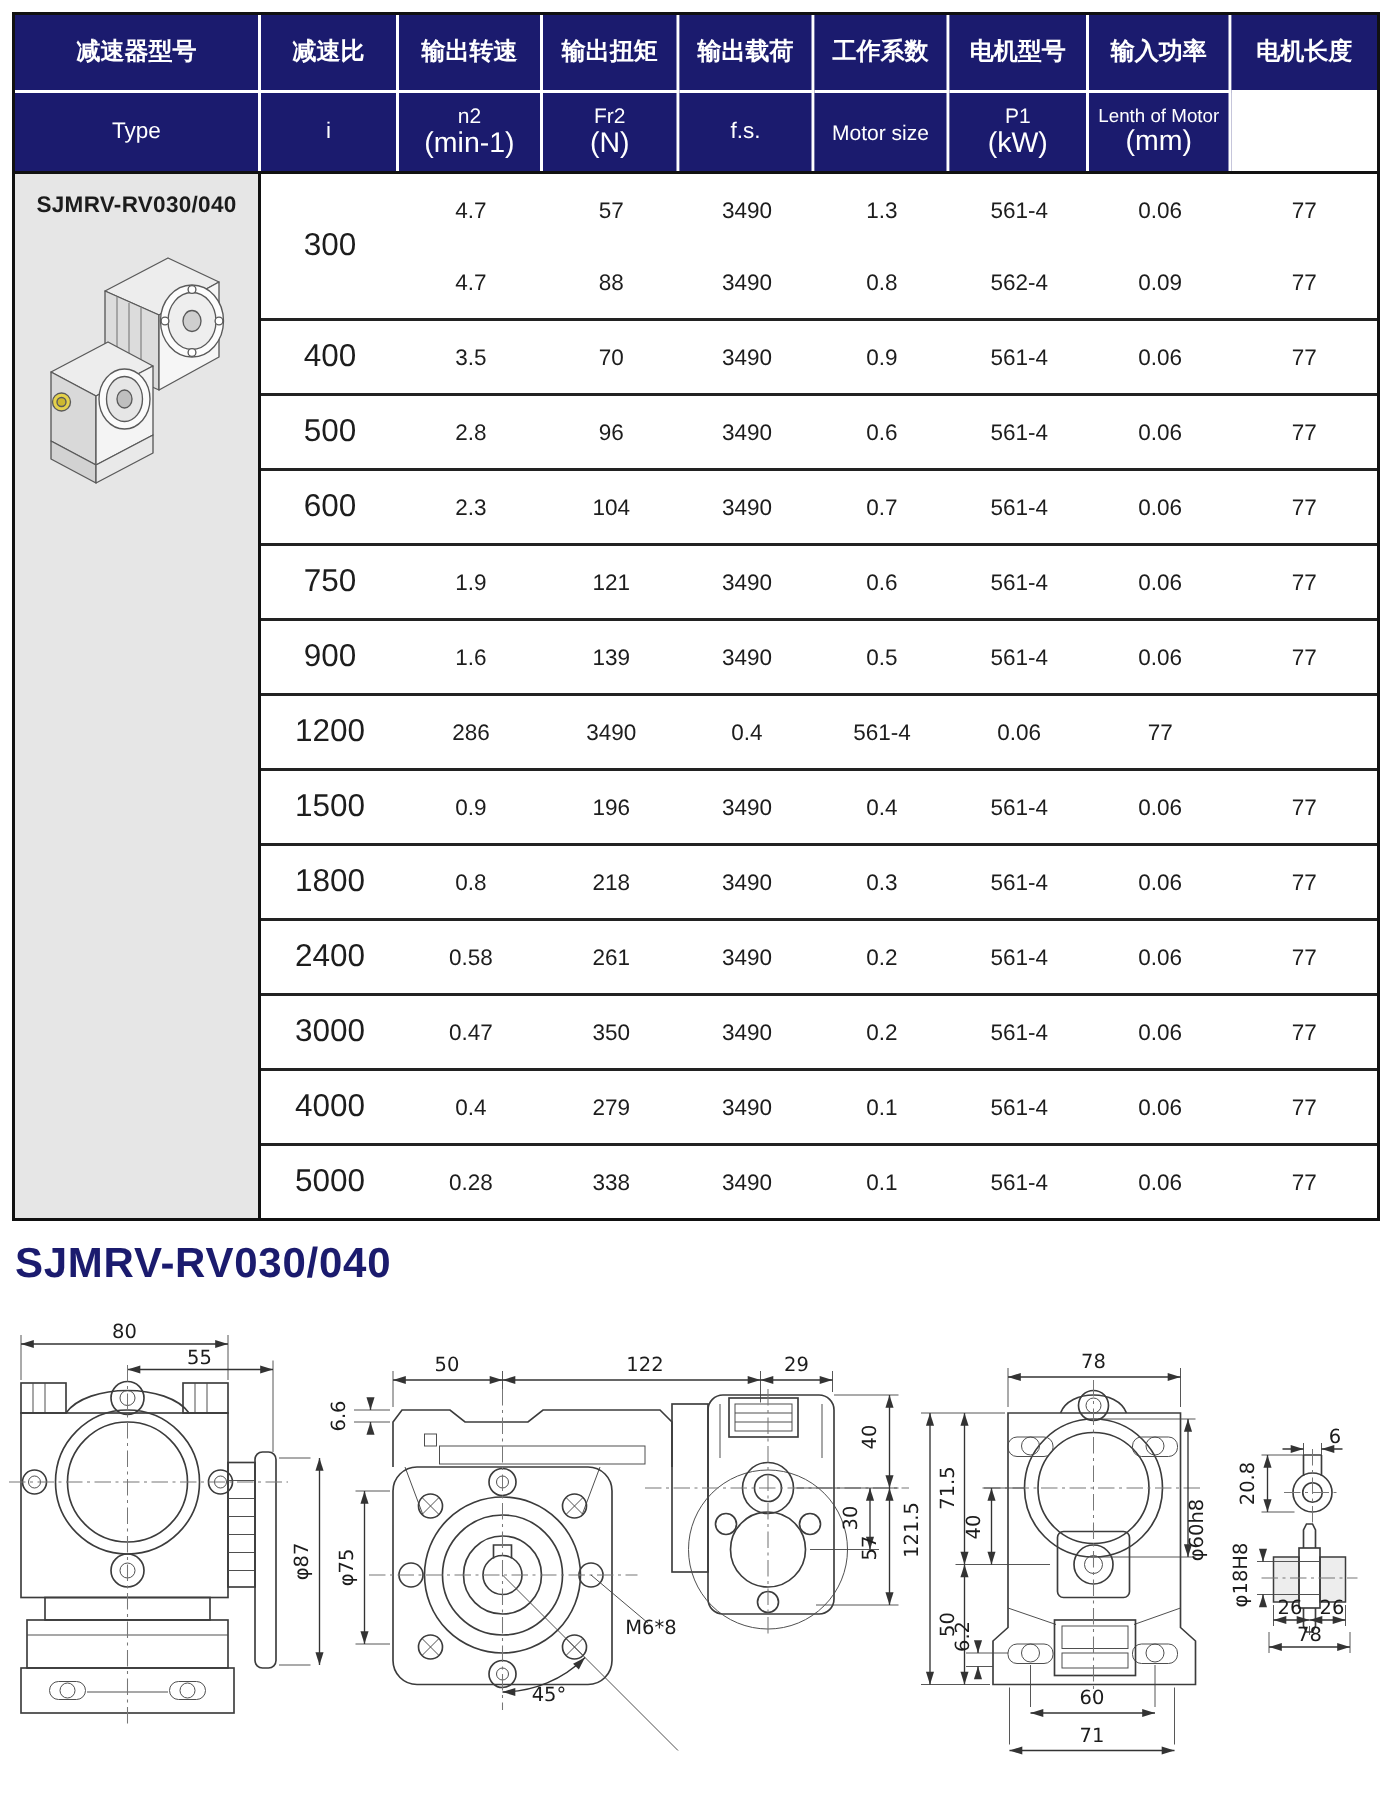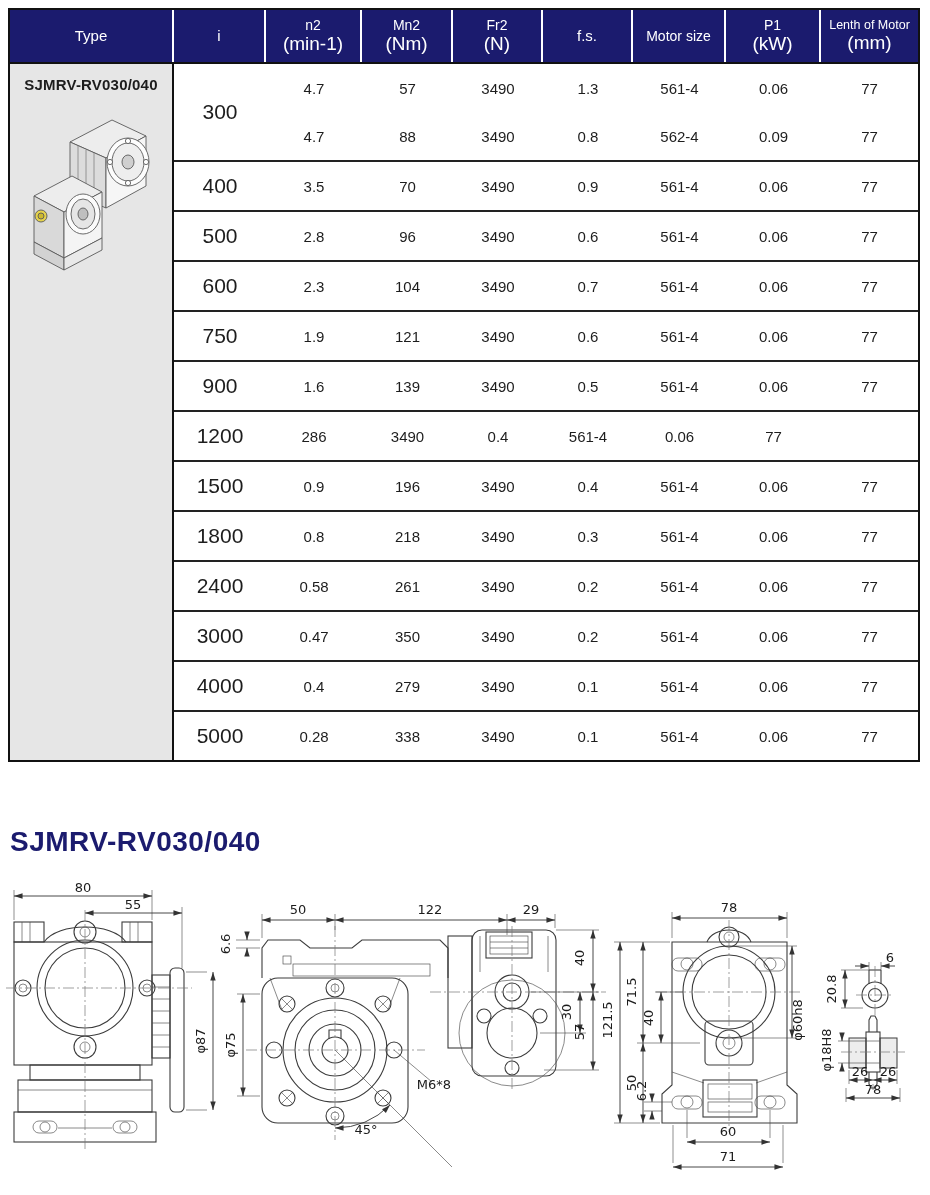--- a/index.html
+++ b/index.html
@@ -38,34 +38,41 @@
   .ext{stroke:#444;stroke-width:0.6;fill:none;}
   .cl{stroke:#777;stroke-width:0.7;fill:none;stroke-dasharray:11 3 2 3;}
   text.dt{font-family:"DejaVu Sans",sans-serif;font-size:13px;fill:#1c1c1c;text-anchor:middle;}
 </style>
 </head>
 <body>
 
 <div class="page">
 
   <div class="spec-table">
+    <div class="thead hrow1">
+      <div class="hcell">减速器型号</div>
+      <div class="hcell">减速比</div>
+      <div class="hcell">输出转速</div>
+      <div class="hcell">输出扭矩</div>
+      <div class="hcell">输出载荷</div>
+      <div class="hcell">工作系数</div>
+      <div class="hcell">电机型号</div>
+      <div class="hcell">输入功率</div>
+      <div class="hcell">电机长度</div>
+    </div>
     <div class="thead hrow2">
       <div class="hcell" style="font-size:15px">
           <div>Type</div>
         </div>
       <div class="hcell" style="font-size:15px">
           <div>i</div>
         </div>
       <div class="hcell">
           <div>n2</div>
           <div class="en2">(min-1)</div>
-        </div>
-      <div class="hcell">
-          <div>Mn2</div>
-          <div class="en2">(Nm)</div>
         </div>
       <div class="hcell">
           <div>Fr2</div>
           <div class="en2">(N)</div>
         </div>
       <div class="hcell" style="font-size:15px">
           <div>f.s.</div>
         </div>
       <div class="hcell">
           <div>Motor size</div>

